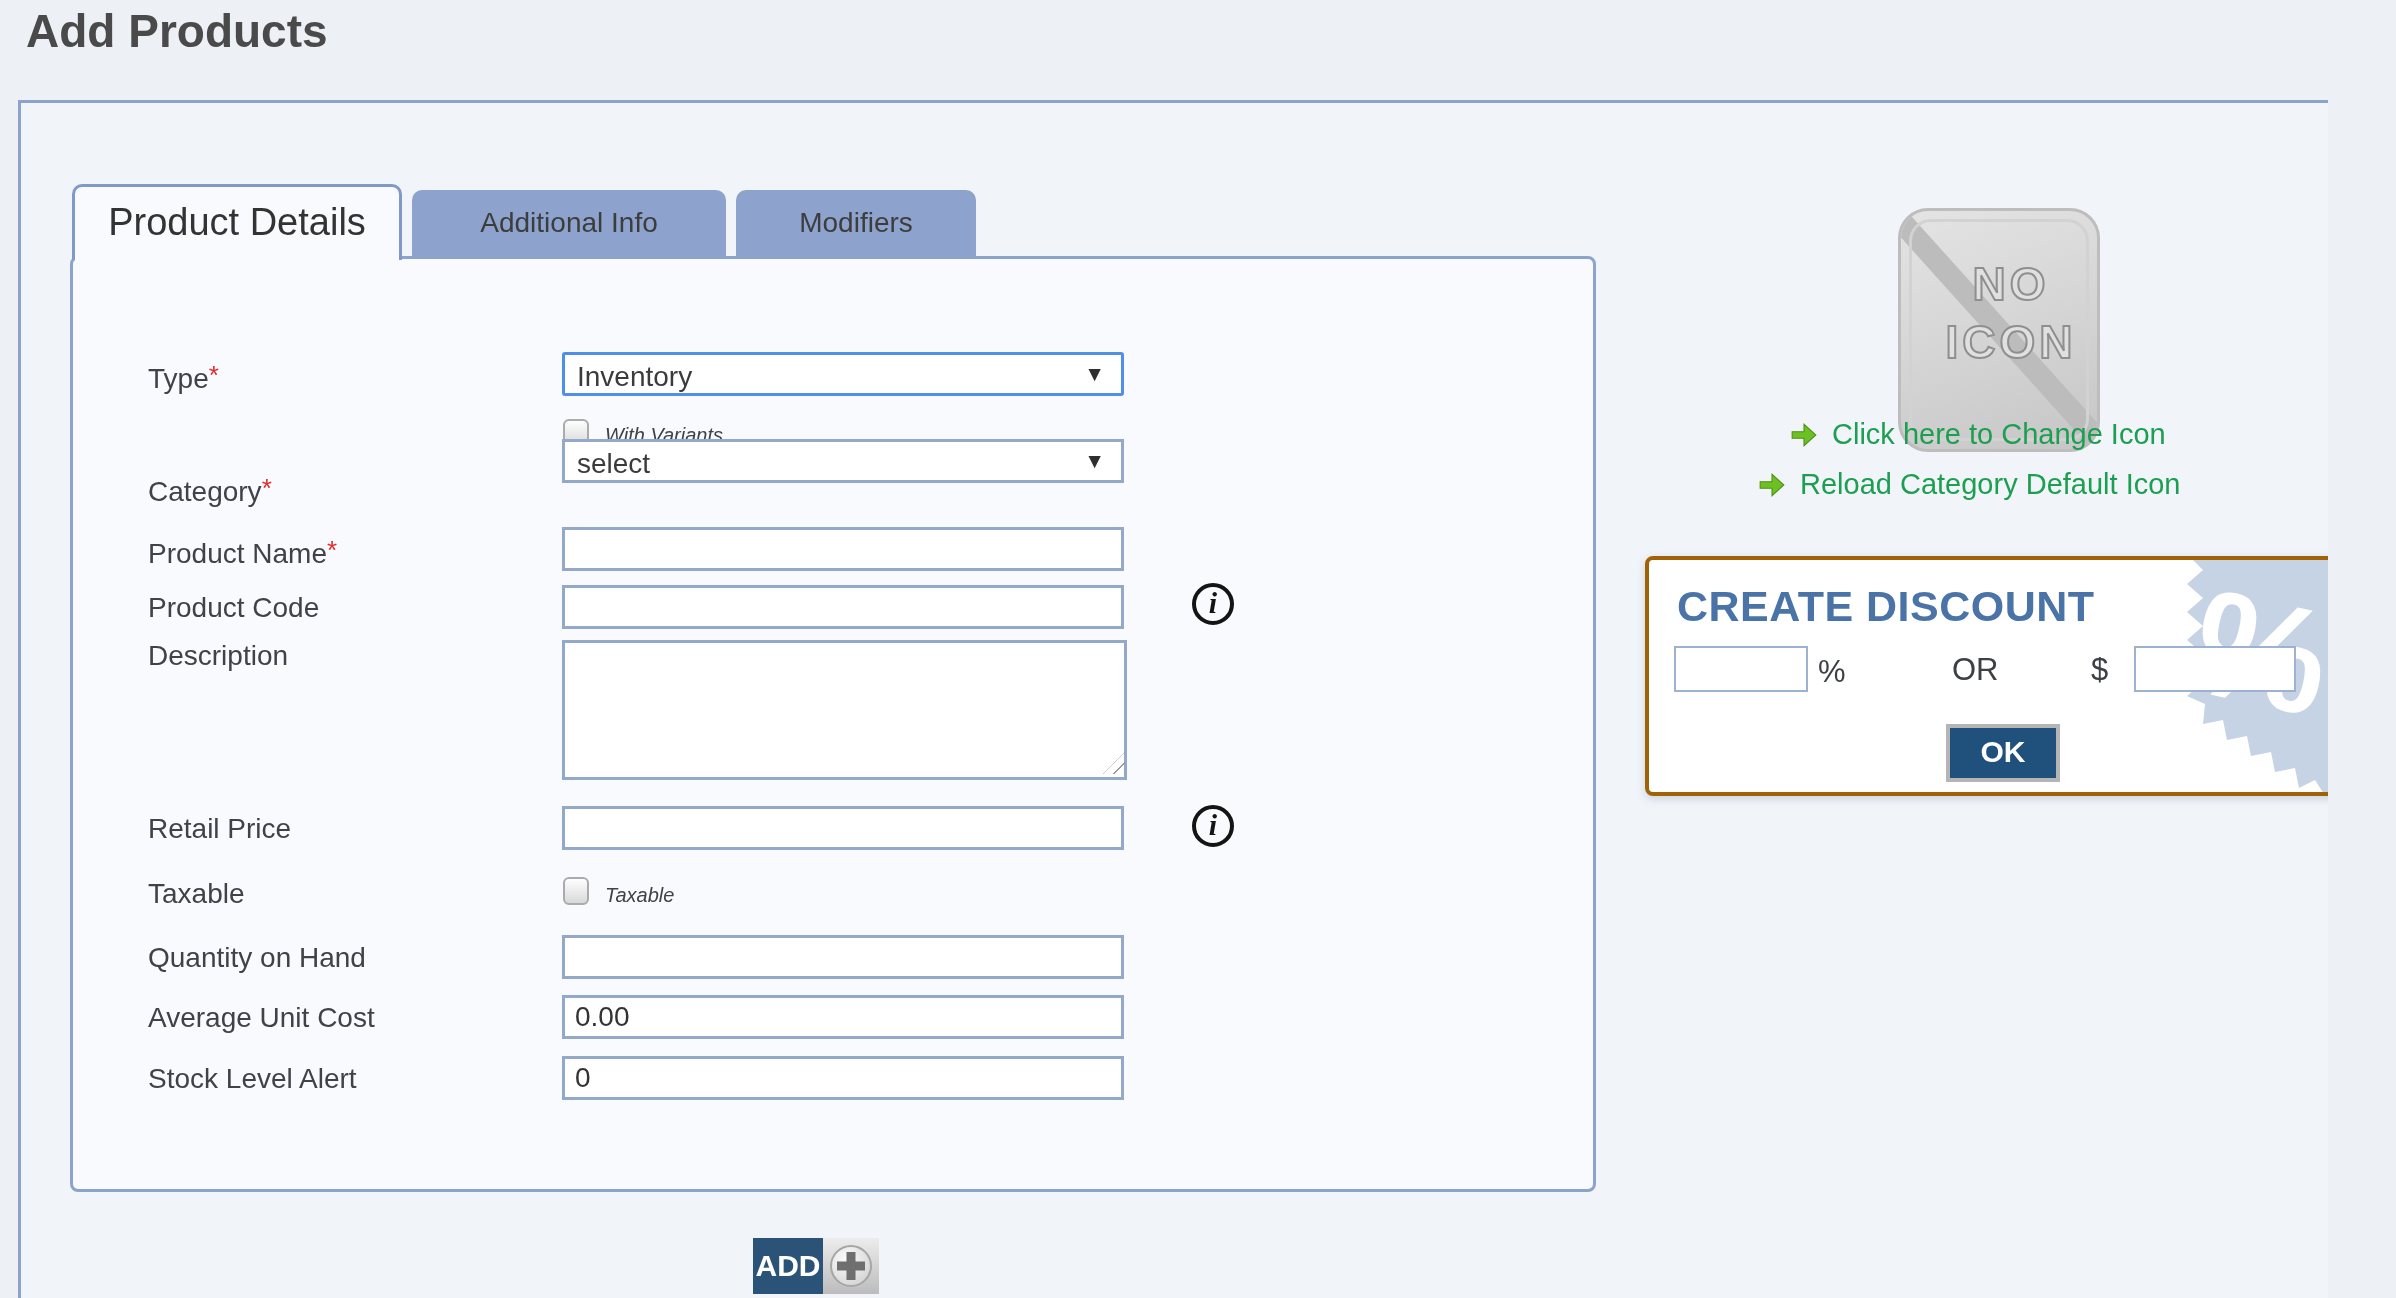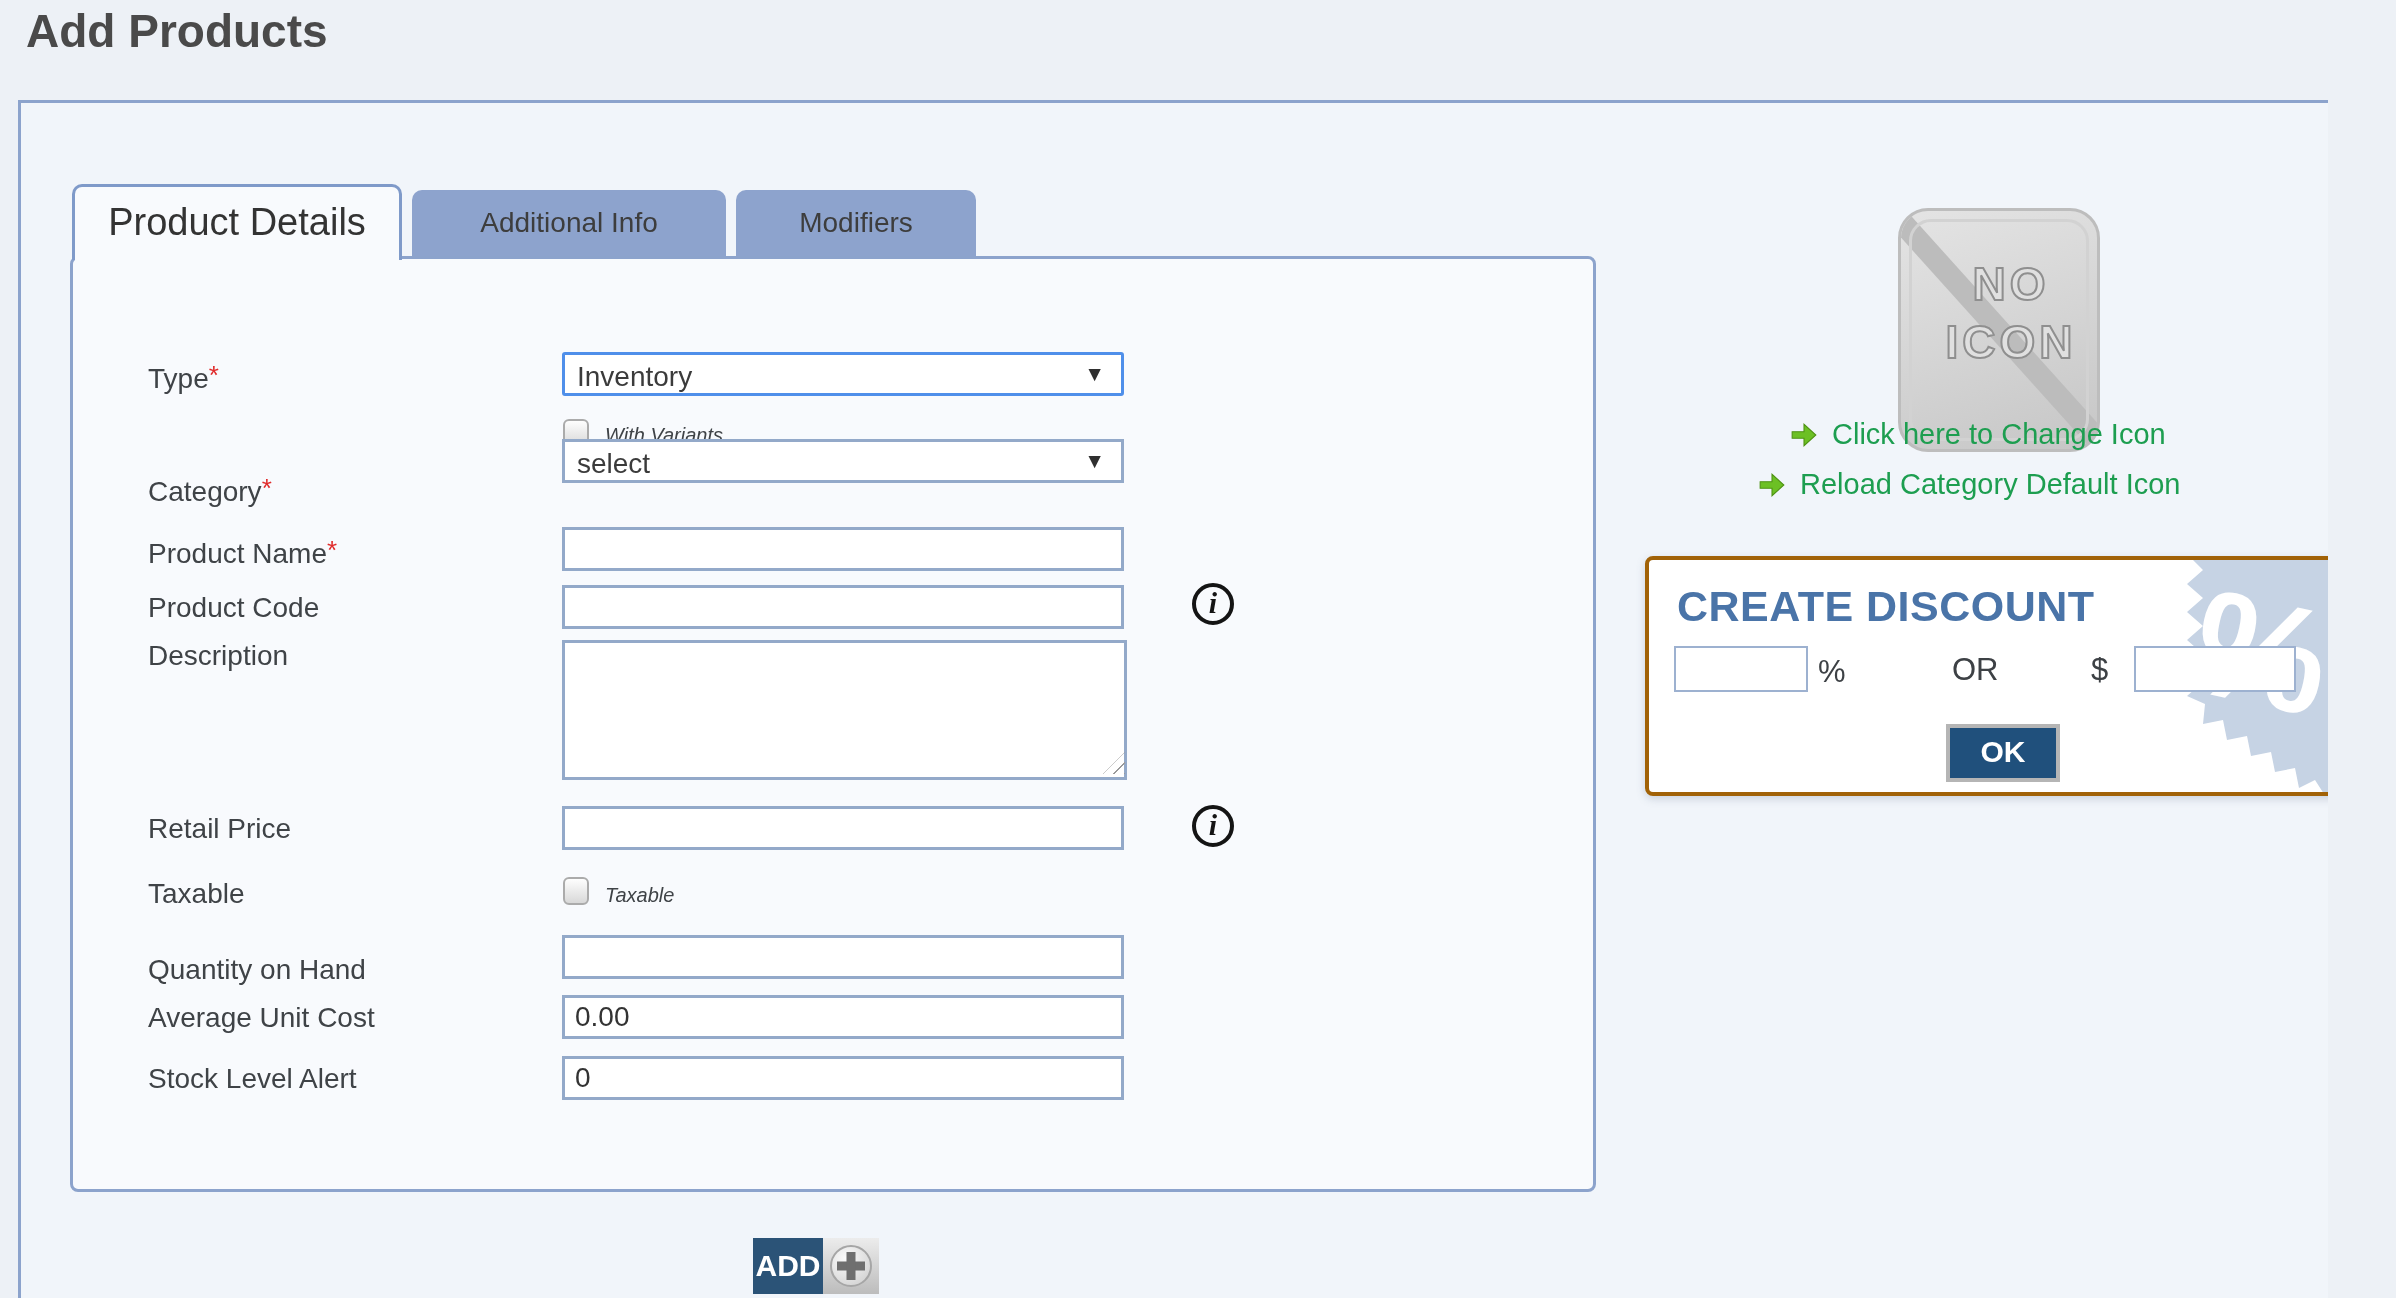--- a/index.html
+++ b/index.html
@@ -132,21 +132,21 @@
   <div class="grip"></div>
 
   <div class="flabel" style="left:148px; top:814px;">Retail Price</div>
   <input class="tinput" style="top: 806px;" value="">
   <div class="info-icon" style="top:805px;">i</div>
 
   <div class="flabel" style="left:148px; top:879px;">Taxable</div>
   <div class="checkbox" style="left:563px; top:877px;"></div>
   <div class="cb-label" style="left:605px; top:884px;">Taxable</div>
 
-  <div class="flabel" style="left:148px; top:943px;margin-top:12px;">Quantity on Hand</div>
+  <div class="flabel" style="left:148px; top:943px;">Quantity on Hand</div>
   <input class="tinput" style="top: 935px;" value="">
 
   <div class="flabel" style="left:148px; top:1003px;">Average Unit Cost</div>
   <input class="tinput" style="top: 995px;" value="0.00">
 
   <div class="flabel" style="left:148px; top:1064px;">Stock Level Alert</div>
   <input class="tinput" style="top: 1056px;" value="0">
 
   <div class="noicon">
     <div class="slash"></div>

